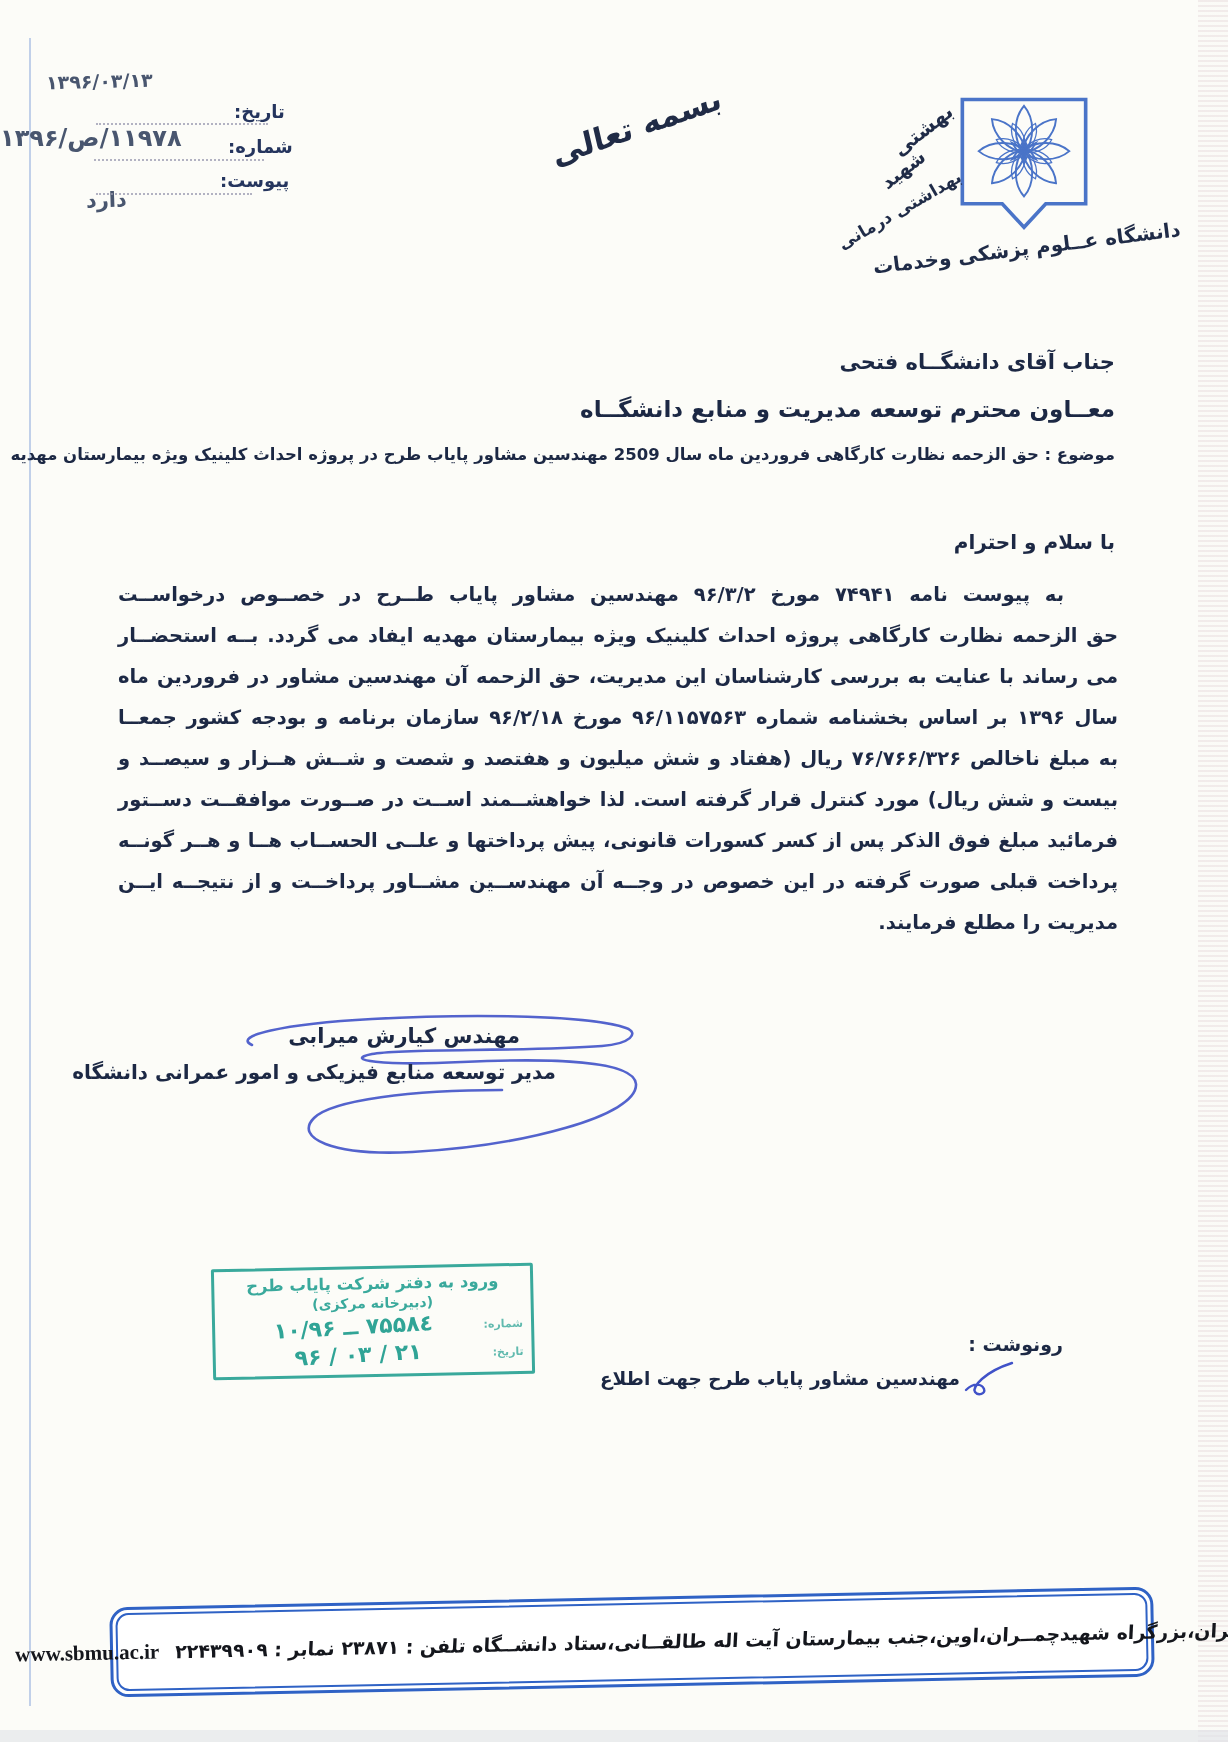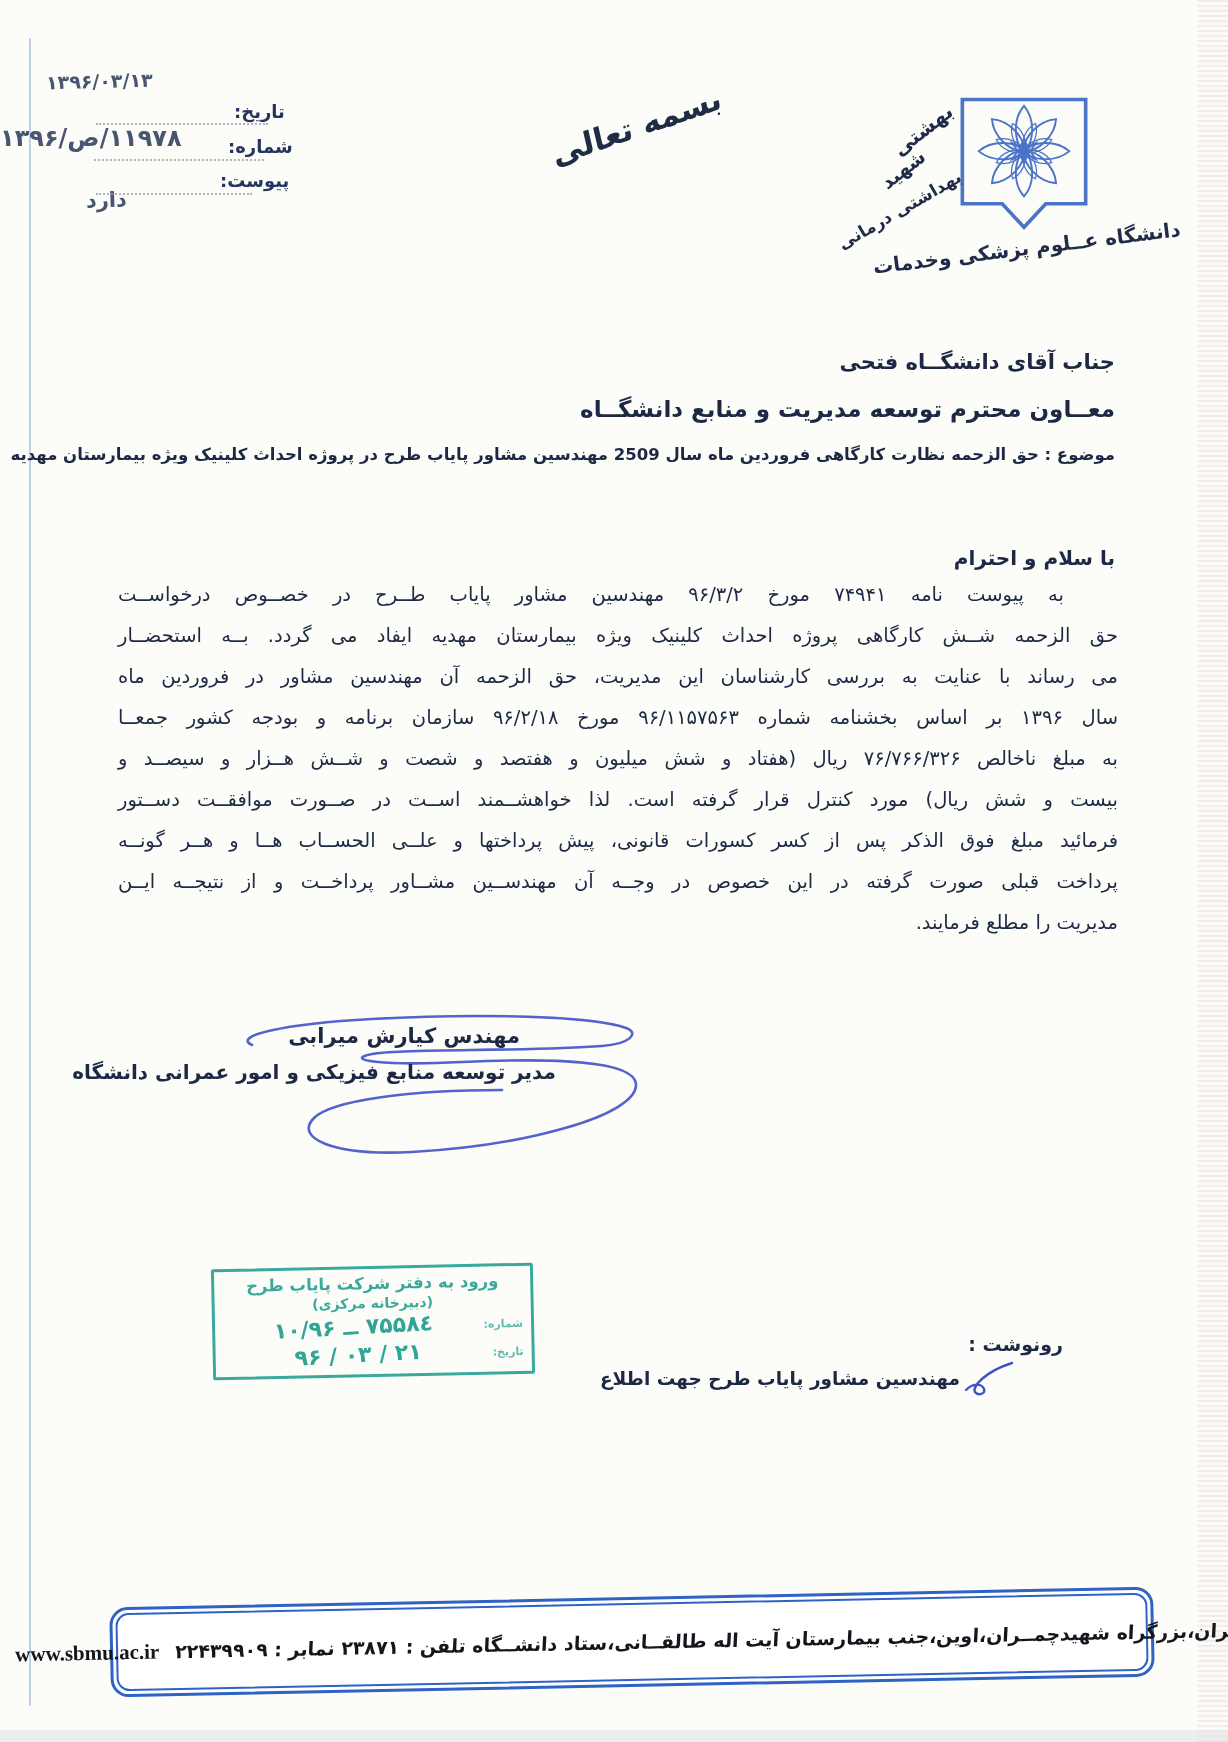--- a/index.html
+++ b/index.html
@@ -39,24 +39,24 @@
   .logo-top {left:128px;top:60px;font-size:20px;transform:rotate(-38deg);}
   .logo-mid {left:118px;top:100px;font-size:19px;transform:rotate(-38deg);}
   .logo-diag{left:70px;top:142px;font-size:17px;transform:rotate(-30deg);}
   .logo-bottom{left:112px;top:178px;font-size:20px;transform:rotate(-7deg);letter-spacing:.5px;}
 
   
   .rtl{direction:rtl;}
   .recip1{position:absolute;right:113px;top:350px;font-size:21px;font-weight:800;white-space:nowrap;}
   .recip2{position:absolute;right:113px;top:396px;font-size:23px;font-weight:800;white-space:nowrap;}
   .subject{position:absolute;right:113px;top:445px;font-size:16.5px;font-weight:800;white-space:nowrap;}
-  .salutation{position:absolute;right:113px;top:530px;font-size:20px;font-weight:700;margin-top:16px;}
-
-  
-  .body-text{position:absolute;left:118px;right:110px;top:574px;font-size:19.5px;font-weight:400;color:#1d2945;}
+  .salutation{position:absolute;right:113px;top:530px;font-size:20px;font-weight:700;}
+
+  
+  .body-text{position:absolute;left:118px;right:110px;top:574px;font-size:19.5px;font-weight:700;color:#1d2945;}
   .body-line{direction:rtl;text-align:justify;text-align-last:justify;line-height:41px;height:41px;white-space:nowrap;}
   .body-line.first{padding-right:54px;}
   .body-line.last{text-align-last:right;}
 
   
   .sig-svg{position:absolute;left:222px;top:988px;}
   .sig-name{position:absolute;right:708px;top:1024px;font-size:21px;font-weight:800;white-space:nowrap;}
   .sig-title{position:absolute;right:672px;top:1060px;font-size:20px;font-weight:800;white-space:nowrap;margin-left:36px;}
 
   
@@ -152,21 +152,21 @@
   </div>
 
   <div class="recip1 rtl">جناب آقای دانشگــاه فتحی</div>
   <div class="recip2 rtl">معــاون محترم توسعه مدیریت و منابع دانشگــاه</div>
   <div class="subject rtl">موضوع : حق الزحمه نظارت کارگاهی فروردین ماه سال 2509 مهندسین مشاور پایاب طرح در پروژه احداث کلینیک ویژه بیمارستان مهدیه</div>
 
   <div class="salutation rtl">با سلام و احترام</div>
 
   <div class="body-text">
       <div class="body-line first">به پیوست نامه ۷۴۹۴۱ مورخ ۹۶/۳/۲ مهندسین مشاور پایاب طــرح در خصــوص درخواســت</div>
-      <div class="body-line">حق الزحمه شــش کارگاهی پروژه احداث کلینیک ویژه بیمارستان مهدیه ایفاد می گردد. بــه استحضــار</div>
+      <div class="body-line">حق الزحمه نظارت کارگاهی پروژه احداث کلینیک ویژه بیمارستان مهدیه ایفاد می گردد. بــه استحضــار</div>
       <div class="body-line">می رساند با عنایت به بررسی کارشناسان این مدیریت، حق الزحمه آن مهندسین مشاور در فروردین ماه</div>
       <div class="body-line">سال ۱۳۹۶ بر اساس بخشنامه شماره ۹۶/۱۱۵۷۵۶۳ مورخ ۹۶/۲/۱۸ سازمان برنامه و بودجه کشور جمعــا</div>
       <div class="body-line">به مبلغ ناخالص ۷۶/۷۶۶/۳۲۶ ریال (هفتاد و شش میلیون و هفتصد و شصت و شــش هــزار و سیصــد و</div>
       <div class="body-line">بیست و شش ریال) مورد کنترل قرار گرفته است. لذا خواهشــمند اســت در صــورت موافقــت دســتور</div>
       <div class="body-line">فرمائید مبلغ فوق الذکر پس از کسر کسورات قانونی، پیش پرداختها و علــی الحســاب هــا و هــر گونــه</div>
       <div class="body-line">پرداخت قبلی صورت گرفته در این خصوص در وجــه آن مهندســین مشــاور پرداخــت و از نتیجــه ایــن</div>
       <div class="body-line last">مدیریت را مطلع فرمایند.</div>
     </div>
 
   <svg class="sig-svg" width="430" height="190" viewBox="0 0 430 190" fill="none">

